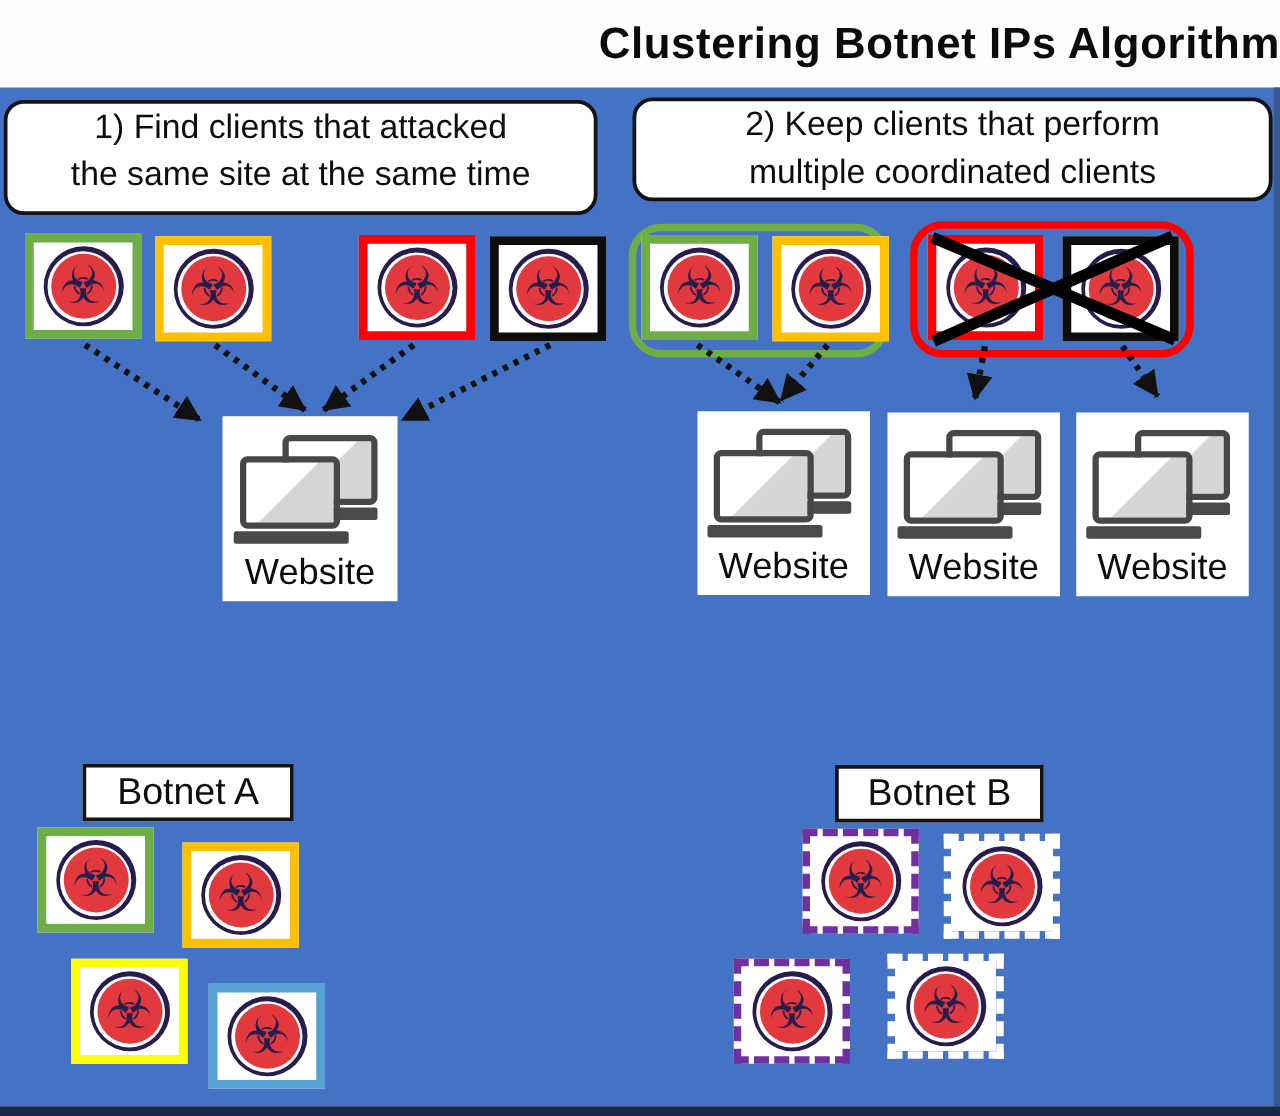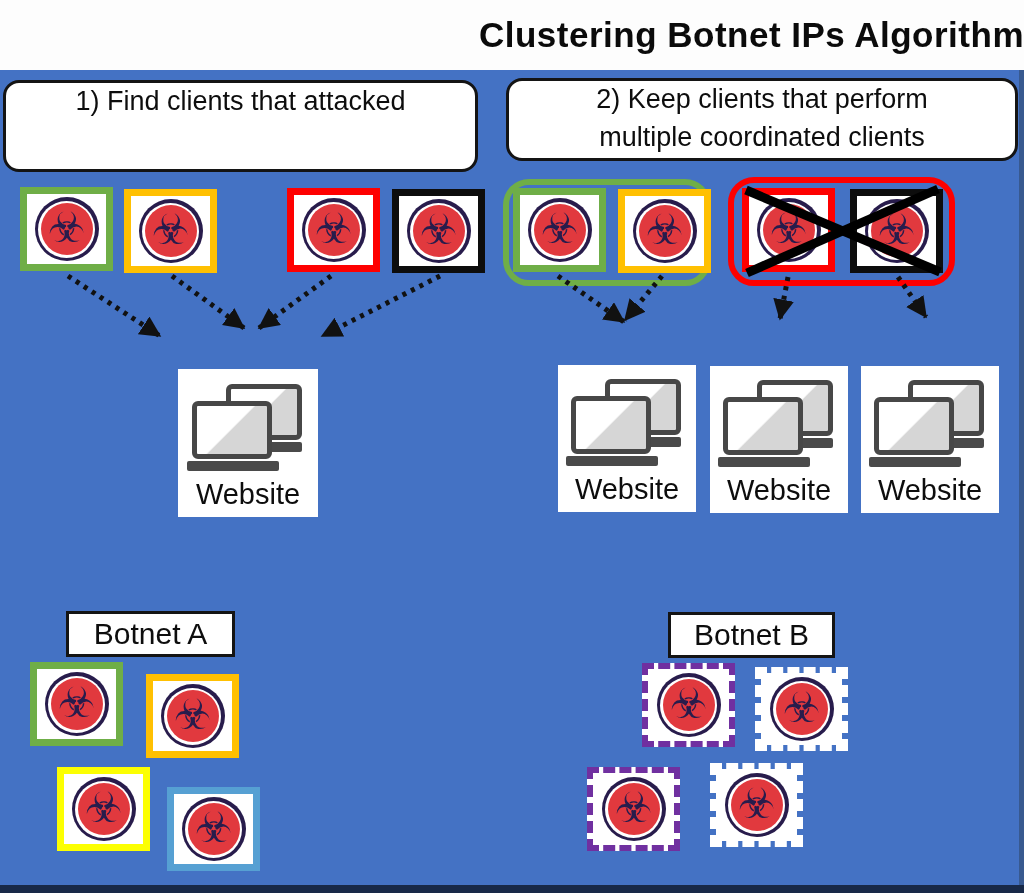--- a/index.html
+++ b/index.html
@@ -43,21 +43,21 @@
   .bio-red { width:52px; height:52px; border-radius:50%; background:#e1393e;
     display:flex; align-items:center; justify-content:center; }
   .bio-glyph { font-size:42px; line-height:1; color:#281c4c; transform:translateY(-1px); }
 
   
   .group-outline { position:absolute; border:6px solid #000; border-radius:26px;
     box-sizing:border-box; background:transparent; }
 
   
   .website { position:absolute; background:#fff; display:flex; flex-direction:column;
-    align-items:center; justify-content:flex-end; box-sizing:border-box; padding-bottom:6px;margin-top:36px; }
+    align-items:center; justify-content:flex-end; box-sizing:border-box; padding-bottom:6px; }
   .weblabel { font-size:29px; color:#0d0d0d; margin-top:4px; }
   .webicon { position:relative; width:112px; height:88px; margin-bottom:2px; }
   .mon { position:absolute; box-sizing:border-box; border:5px solid #474747; border-radius:6px;
     background:linear-gradient(135deg,#ffffff 48%,#d6d6d6 50%); }
   .mon.back  { left:34px; top:0;    width:76px; height:56px; }
   .mon.front { left:0;    top:17px; width:80px; height:58px; }
   .bar { position:absolute; background:#4a4a4a; border-radius:2px; height:10px; }
   .bar.back  { left:52px; top:58px; width:58px; }
   .bar.front { left:-5px; top:77px; width:92px; }
 
@@ -71,20 +71,21 @@
   <div class="header-band">
     <div class="title">Clustering Botnet IPs Algorithm</div>
   </div>
 
   <div class="board" style="background-color: rgb(68, 114, 196);"></div>
   <div class="right-strip"></div>
   <div class="bottom-strip"></div>
 
   <div class="stepbox" style="left:3px;top:80px;width:475px;height:92px">
     <div class="ln">1) Find clients that attacked</div>
+    <div class="ln">the same site at the same time</div>
   </div>
 
   <div class="stepbox" style="left:506px;top:78px;width:512px;height:83px">
     <div class="ln">2) Keep clients that perform</div>
     <div class="ln">multiple coordinated clients</div>
   </div>
 
   <div class="client" style="left: 20px; top: 187px; border-color: rgb(111, 174, 71);">
     <div class="bio-outer">
         <div class="bio-ring">

